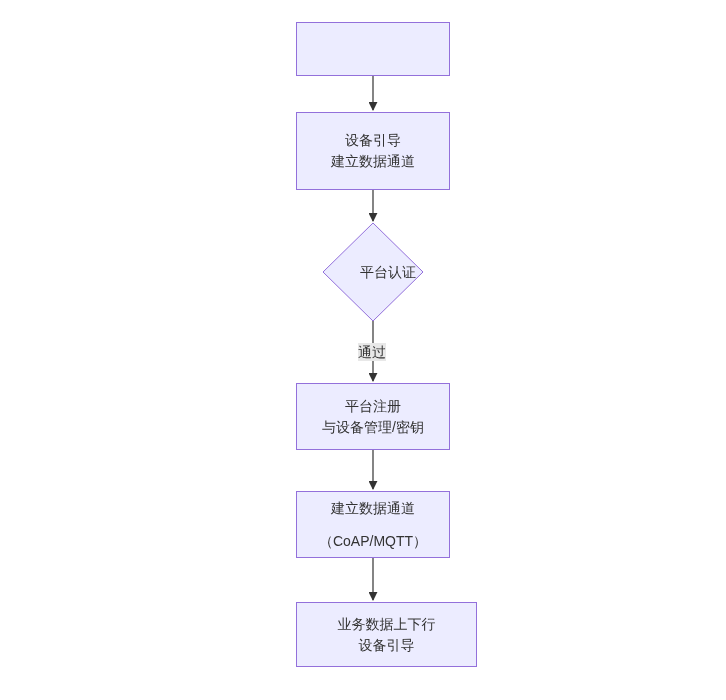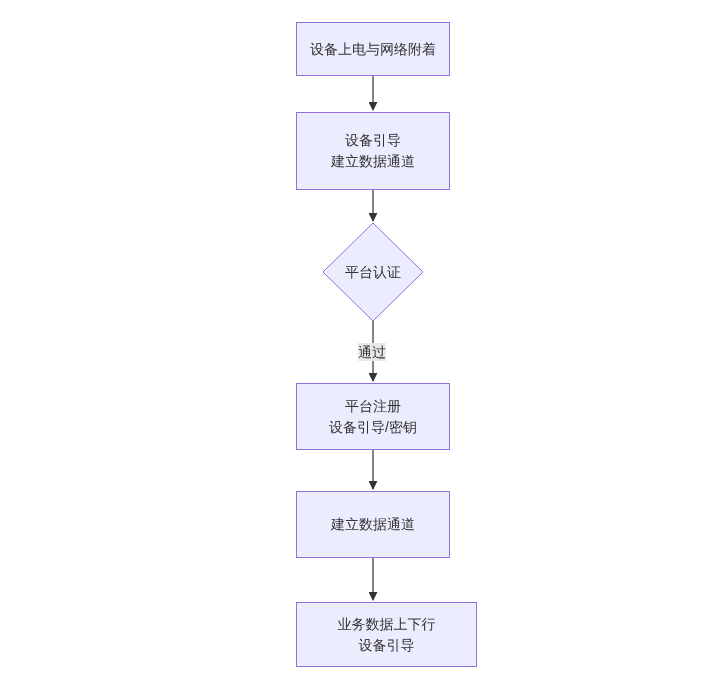--- a/index.html
+++ b/index.html
@@ -52,20 +52,21 @@
     text-align: center;
   }
   .diamond-label {
     position: absolute;
     color: var(--text-color);
     font-size: 14px;
     line-height: 21px;
     text-align: center;
     transform: translate(-50%, -50%);
     white-space: nowrap;
+    margin-left: 15px;
   }
   .edge-label {
     position: absolute;
     background: var(--edge-label-bg);
     color: var(--text-color);
     font-size: 14px;
     line-height: 18px;
     padding: 0 0;
     transform: translate(-50%, -50%);
     white-space: nowrap;
@@ -84,39 +85,39 @@
     </defs>
     <line class="edge-line" x1="373" y1="76" x2="373" y2="110" marker-end="url(#arrow)"></line>
     <line class="edge-line" x1="373" y1="178" x2="373" y2="221" marker-end="url(#arrow)"></line>
     <line class="edge-line" x1="373" y1="321" x2="373" y2="381" marker-end="url(#arrow)"></line>
     <line class="edge-line" x1="373" y1="450" x2="373" y2="489" marker-end="url(#arrow)"></line>
     <line class="edge-line" x1="373" y1="558" x2="373" y2="600" marker-end="url(#arrow)"></line>
     <polygon class="diamond-shape" points="373,223 423,272 373,321 323,272"></polygon>
   </svg>
 
   <div class="node" style="left:296px; top:22px; width:154px; height:54px;">
-    <div>设备上电与网络附着</div>
   </div>
 
   <div class="node" style="left:296px; top:112px; width:154px; height:78px;">
     <div>设备引导</div>
     <div>建立数据通道</div>
   </div>
 
   <div class="diamond-label" style="left:373px; top:272px;">平台认证</div>
 
   <div class="edge-label" style="left:372px; top:352px;">通过</div>
 
   <div class="node" style="left:296px; top:383px; width:154px; height:67px;">
     <div>平台注册</div>
-    <div>设备引导/密钥</div>
+    <div>与设备管理/密钥</div>
   </div>
 
   <div class="node" style="left:296px; top:491px; width:154px; height:67px;gap:12px;">
     <div>建立数据通道</div>
+    <div>（CoAP/MQTT）</div>
   </div>
 
   <div class="node" style="left:296px; top:602px; width:181px; height:65px;">
     <div>业务数据上下行</div>
     <div>设备引导</div>
   </div>
 
 </div>
 
 </body></html>

